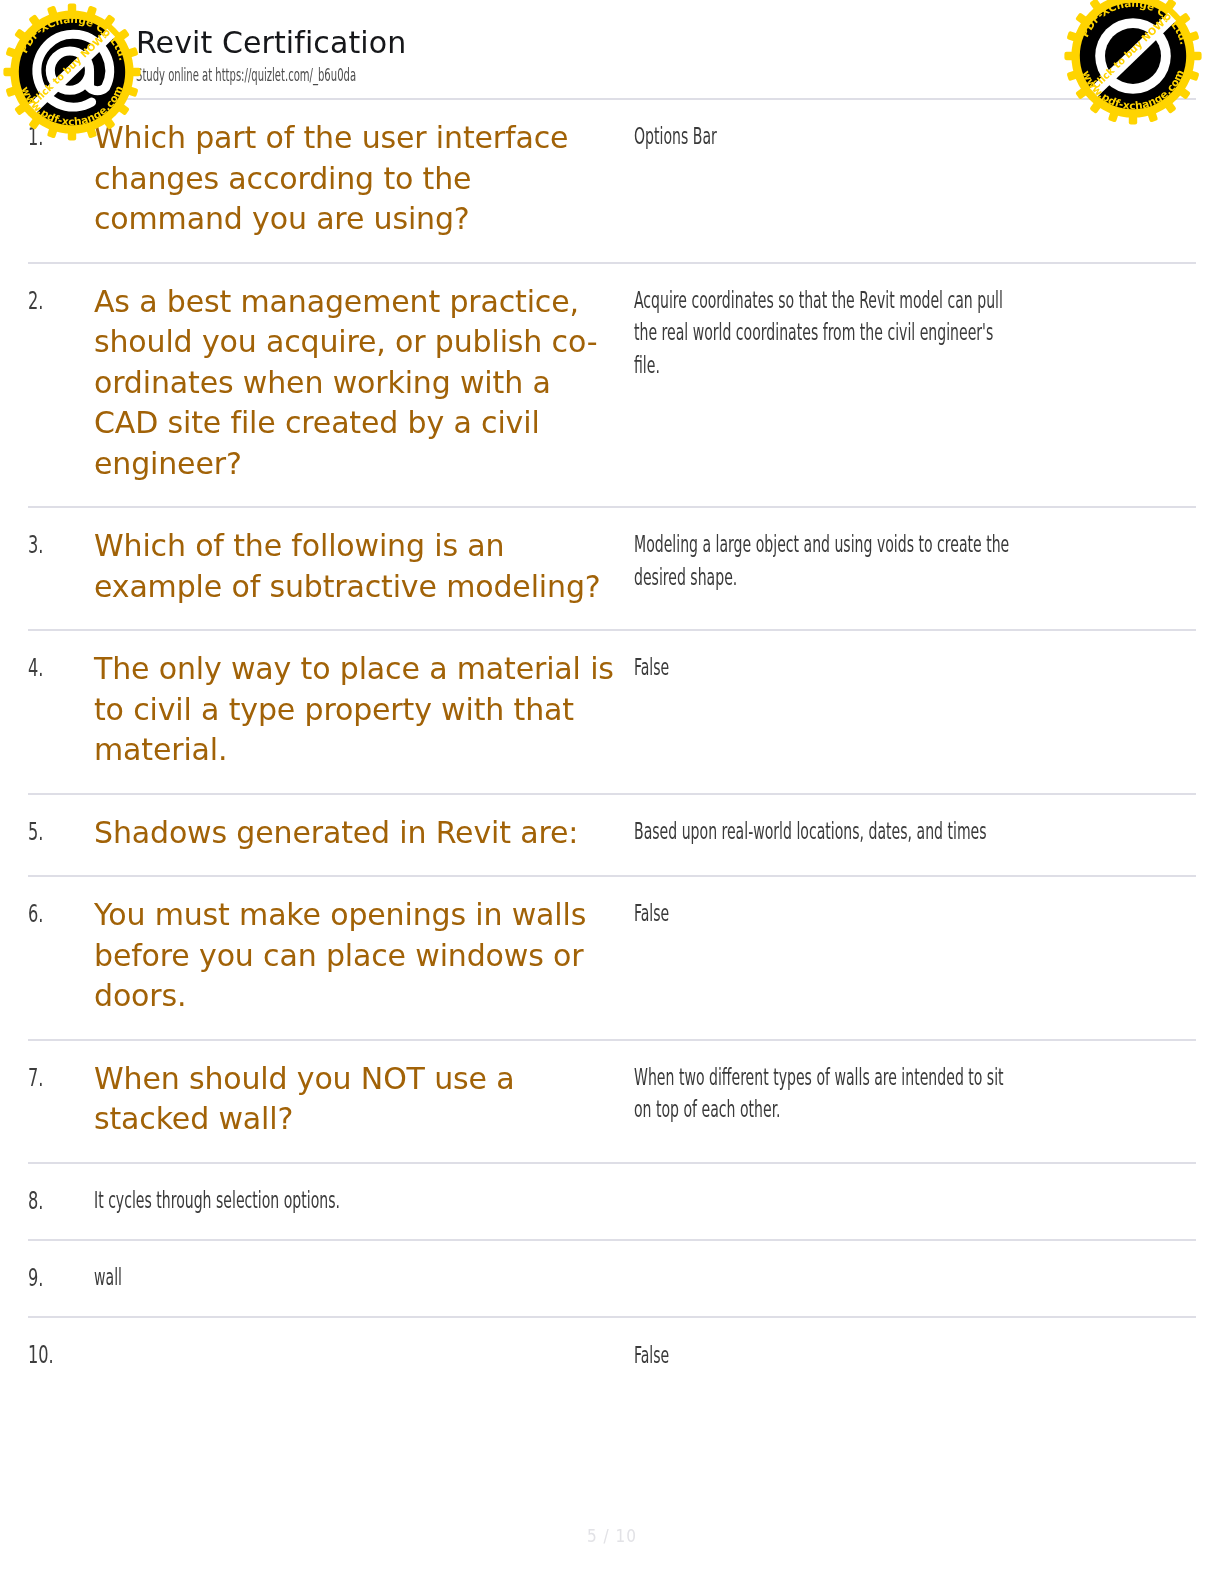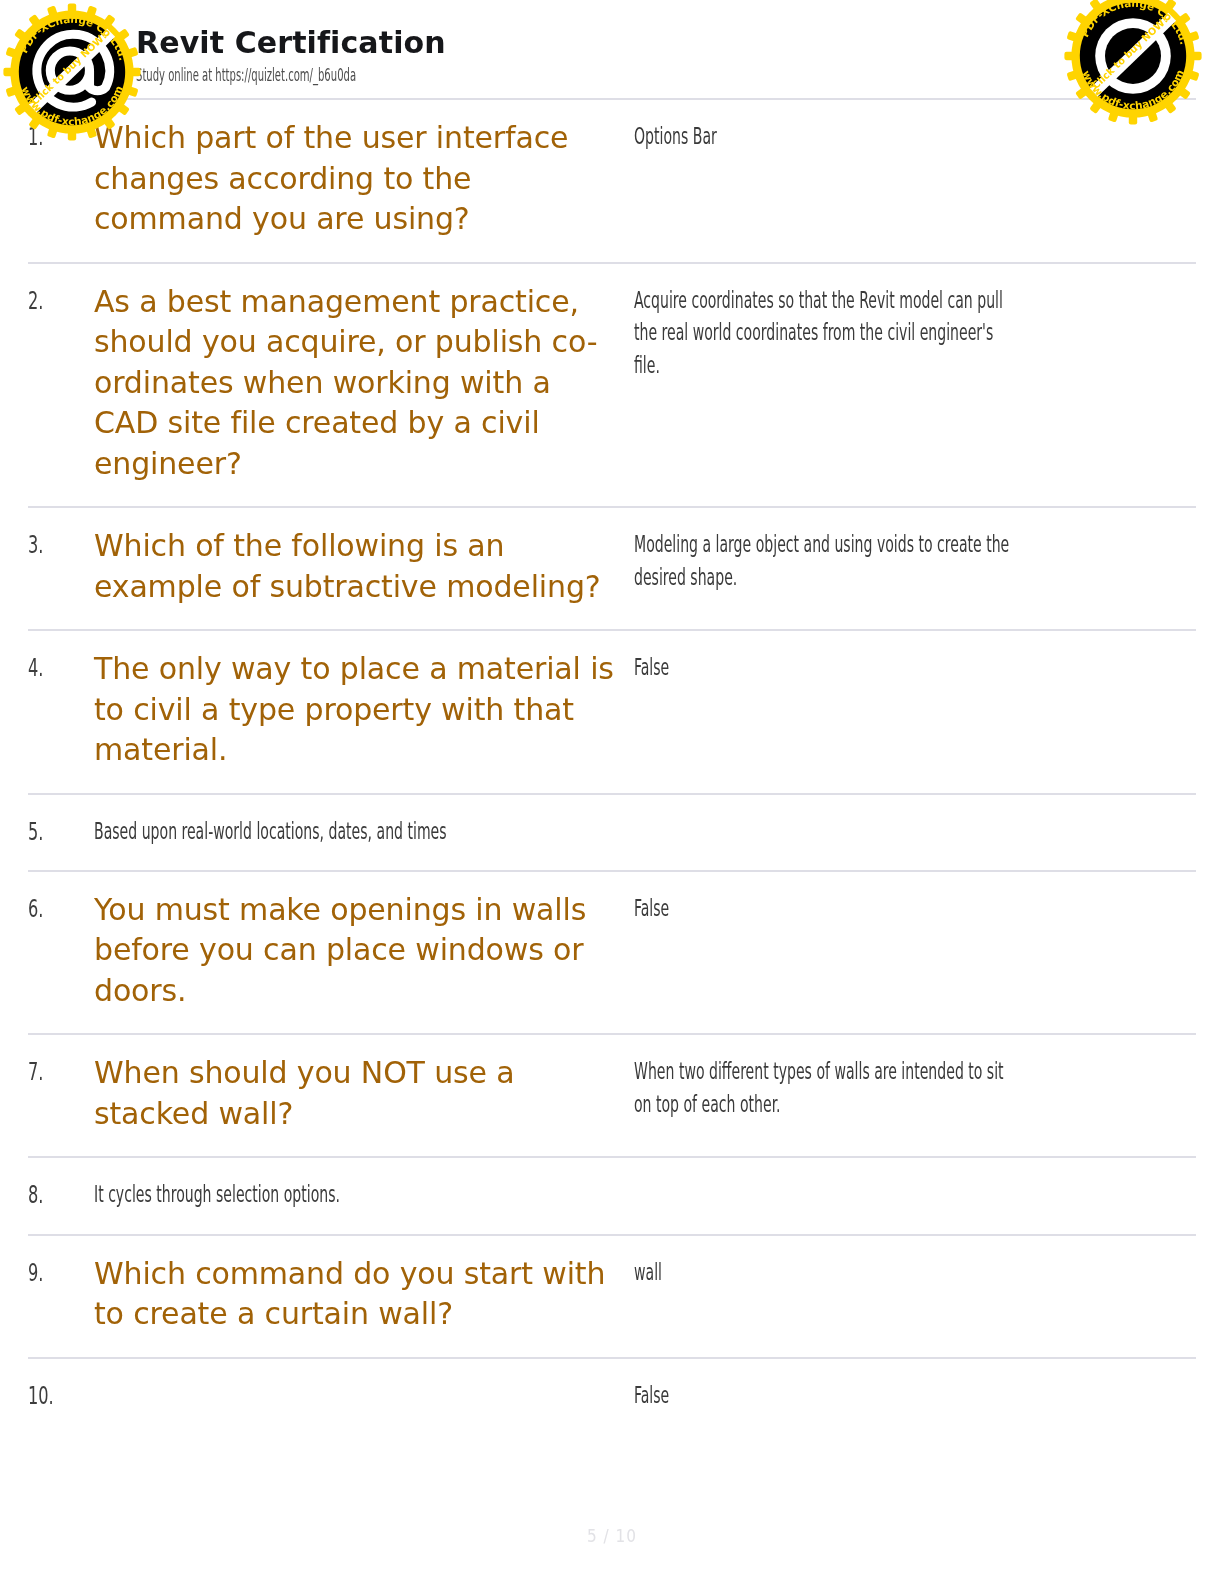--- a/index.html
+++ b/index.html
@@ -28,21 +28,21 @@
   
   .header {
     position: relative;
     padding-top: 26px;
     padding-left: 108px;
     height: 86px;
     box-sizing: border-box;
   }
   .doc-title {
     font-size: 30px;
-    font-weight: 700;
+    font-weight: 400;
     color: #16171a;
     line-height: 1.12;
     letter-spacing: 0.1px;
     margin: 0;
     font-family: "DejaVu Sans", sans-serif;
   }
   .doc-subtitle {
     font-size: 18px;
     color: #4d4d4d;
     margin: 5px 0 0 0;
@@ -176,20 +176,21 @@
     </li>
 
     <li class="qa-row">
       <div class="qa-num">4.</div>
       <div class="qa-question">The only way to place a material is to civil a type property with that material.</div>
       <div class="qa-answer">False</div>
     </li>
 
     <li class="qa-row">
       <div class="qa-num">5.</div>
+      <div class="qa-question">Shadows generated in Revit are:</div>
       <div class="qa-answer">Based upon real-world locations, dates, and times</div>
     </li>
 
     <li class="qa-row">
       <div class="qa-num">6.</div>
       <div class="qa-question">You must make openings in walls before you can place windows or doors.</div>
       <div class="qa-answer">False</div>
     </li>
 
     <li class="qa-row">
@@ -198,21 +199,20 @@
       <div class="qa-answer">When two different types of walls are intended to sit on top of each other.</div>
     </li>
 
     <li class="qa-row">
       <div class="qa-num">8.</div>
       <div class="qa-answer">It cycles through selection options.</div>
     </li>
 
     <li class="qa-row">
       <div class="qa-num">9.</div>
-      <div class="qa-question">Which command do you start with to create a curtain wall?</div>
       <div class="qa-answer">wall</div>
     </li>
 
     <li class="qa-row">
       <div class="qa-num">10.</div>
       <div class="qa-question"></div>
       <div class="qa-answer">False</div>
     </li>
 
   </ul>

